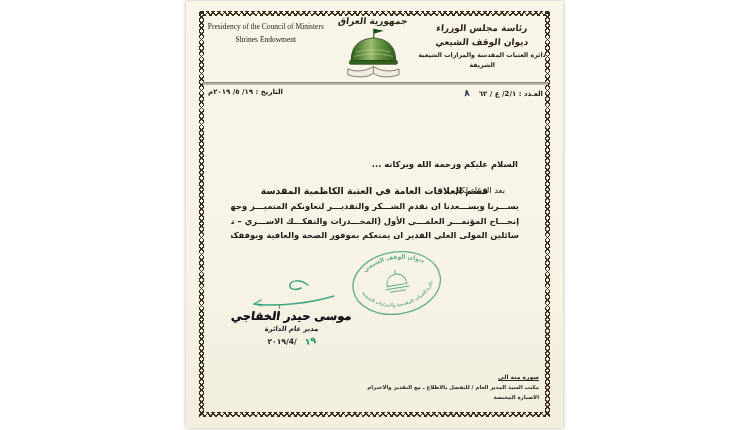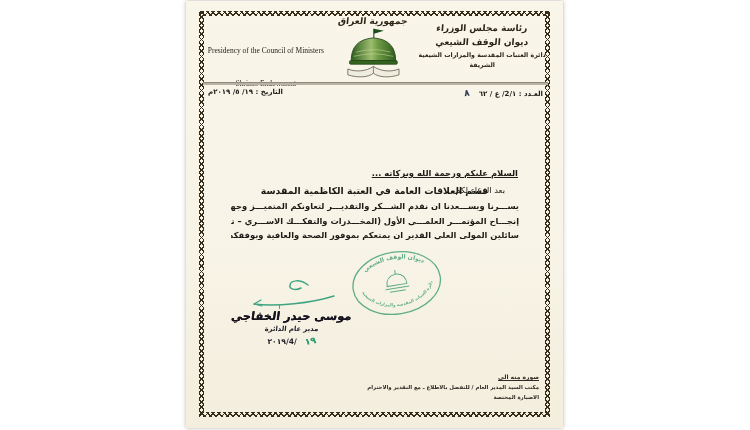--- a/index.html
+++ b/index.html
@@ -18,37 +18,37 @@
       repeating-linear-gradient(45deg,#372b1a 0 1.3px,transparent 1.3px 4px),
       repeating-linear-gradient(-45deg,#372b1a 0 1.3px,transparent 1.3px 4px);
   }
   .zz.top{top:10px;left:13px;right:13px;height:5px;}
   .zz.bottom{bottom:11px;left:13px;right:13px;height:5px;}
   .zz.left{left:13px;top:10px;bottom:11px;width:5px;}
   .zz.right{right:13px;top:10px;bottom:11px;width:5px;}
 
   .header{position:absolute;top:15px;left:19px;right:17px;display:flex;justify-content:space-between;align-items:flex-start;}
   .lh-en{width:122px;text-align:center;font-family:"Liberation Serif",serif;font-size:7.5px;line-height:1.25;color:#26221c;padding-top:6px;}
-  .lh-en .ln{margin-bottom:4px;margin-top:24px;}
+  .lh-en .ln{margin-bottom:4px;}
   .lh-center{width:92px;text-align:center;padding-top:0;}
   .country{font-size:9px;font-weight:900;color:#2c2414;letter-spacing:-0.3px;transform:skewX(-6deg);}
   .emblem{margin-top:1px;}
   .lh-ar{width:128px;text-align:center;color:#2c2316;padding-top:5px;}
   .lh-ar .l1,.lh-ar .l2{font-size:9px;font-weight:900;line-height:1.6;transform:skewX(-4deg);}
   .lh-ar .l3{font-size:6.3px;font-weight:700;line-height:1.7;}
 
   .divider{position:absolute;top:81px;left:17px;right:15px;height:1.6px;background:#b7b2a4;border-top:1px solid #918a7a;}
 
   .ref-row{position:absolute;top:87px;left:22px;right:20px;display:flex;justify-content:space-between;direction:rtl;font-size:7px;font-weight:700;color:#1f1d18;}
   .hand-number{color:#2b3550;font-size:9px;font-weight:700;display:inline-block;transform:rotate(-8deg);margin:0 7px -2px 0;font-family:"DejaVu Sans",sans-serif;}
 
   .doc-title{position:absolute;top:105px;left:0;right:0;text-align:center;font-size:16.5px;font-weight:900;color:#14120d;letter-spacing:.5px;}
   .addressee{position:absolute;top:143px;left:0;right:0;text-align:center;font-size:9.3px;font-weight:700;color:#1b1914;direction:rtl;margin-top:41px;}
 
-  .greet1{position:absolute;top:167px;right:45px;direction:rtl;font-size:8.4px;font-weight:700;color:#1d1b16;text-decoration:underline;}
+  .greet1{position:absolute;top:158px;right:45px;direction:rtl;font-size:8.4px;font-weight:700;color:#1d1b16;}
   .greet2{position:absolute;top:184px;right:58px;direction:rtl;font-size:8.4px;font-weight:400;color:#1d1b16;}
 
   .body-text{position:absolute;top:198px;right:44px;left:45px;direction:rtl;}
   .body-line{font-size:8.3px;font-weight:700;color:#1d1b16;line-height:14.6px;text-align:justify;text-align-last:justify;white-space:nowrap;overflow:hidden;}
 
   .stamp{position:absolute;top:248px;left:163px;opacity:.82;transform:rotate(-9deg);}
   .signature-svg{position:absolute;top:275px;left:58px;opacity:.95;}
 
   .sig-block{position:absolute;top:303px;left:38px;width:135px;text-align:center;direction:rtl;}
   .sig-tick{font-size:6px;color:#2a2a33;transform:translateX(-12px);line-height:5px;}

